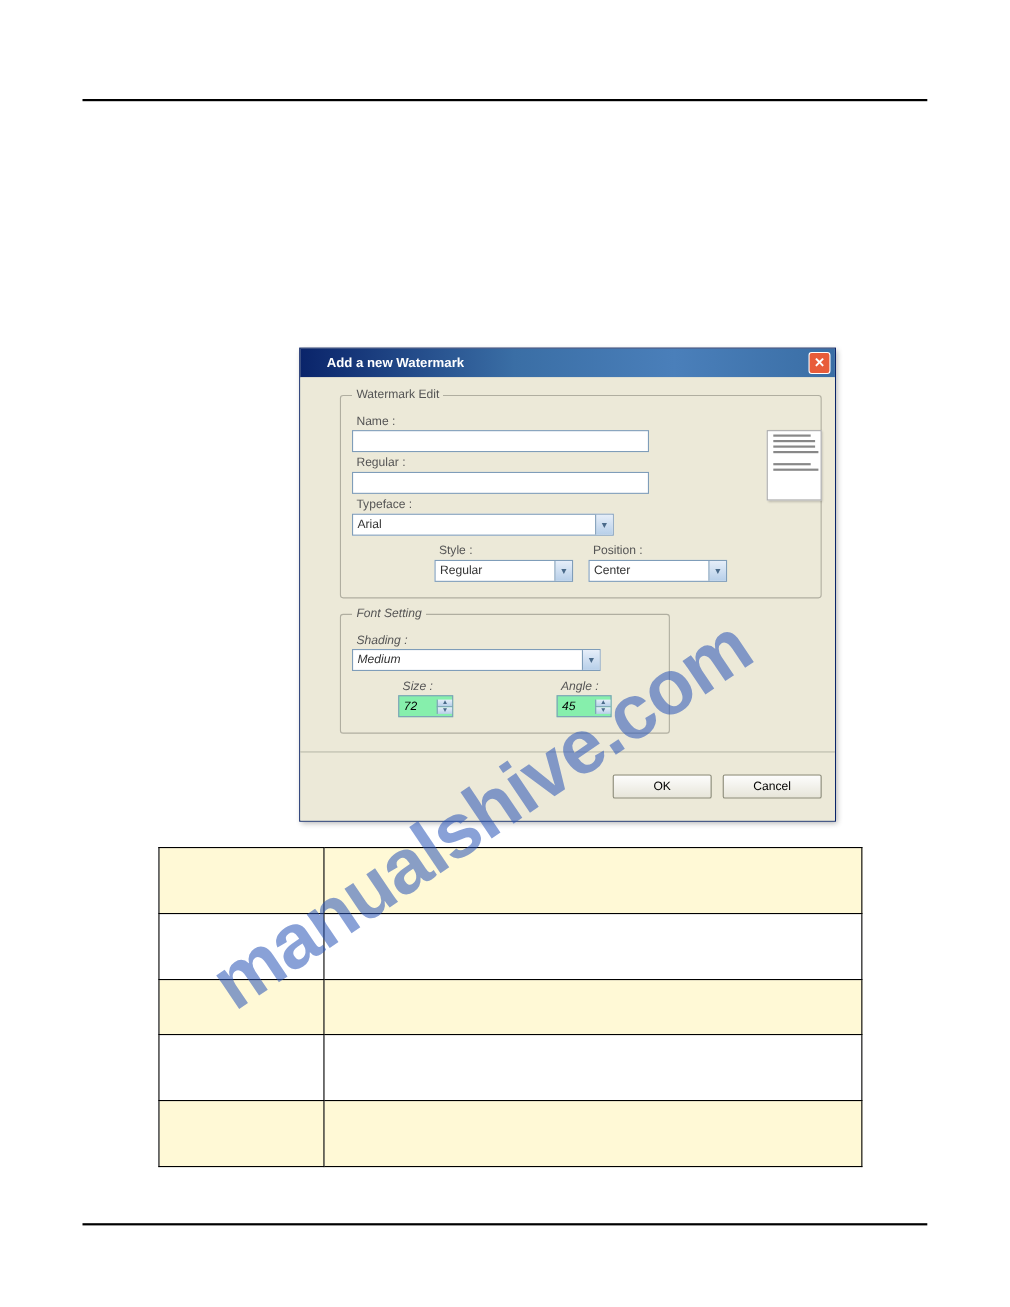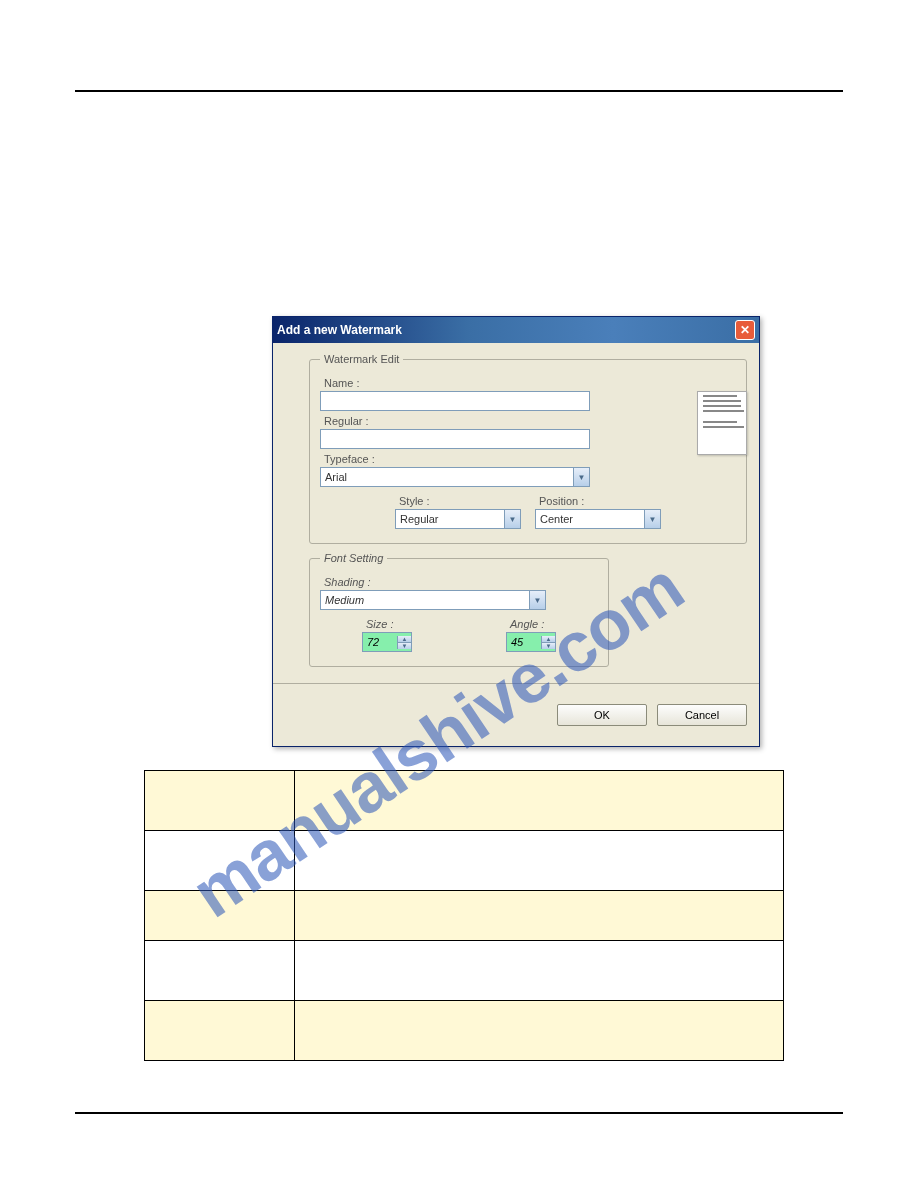--- a/index.html
+++ b/index.html
@@ -31,21 +31,21 @@
     box-shadow: 2px 2px 5px rgba(0,0,0,0.3);
   }
   .titlebar {
     height: 26px;
     background: linear-gradient(to right, #0a246a, #3a6ea5 40%, #4a7fba 70%, #3a6ea5);
     color: #fff;
     font-weight: bold;
     font-size: 12px;
     display: flex;
     align-items: center;
-    padding: 0 4px 0 4px;
+    padding: 0 4px 0 24px;
   }
   .titlebar .title { flex: 1; }
   .close-btn {
     width: 20px; height: 20px;
     background: #e85c3a;
     border: 1px solid #fff;
     border-radius: 3px;
     display: flex;
     align-items: center;
     justify-content: center;
@@ -216,21 +216,21 @@
     <fieldset>
       <legend>Watermark Edit</legend>
 
       <span class="lbl">Name :</span>
       <input class="text-input" value="" style="">
 
       <span class="lbl">Regular :</span>
       <input class="text-input" value="" style="">
 
       <span class="lbl">Typeface :</span>
-      <div class="combo" style="width:270px">
+      <div class="combo" style="width:238px">
         <span class="value">Arial</span>
         <span class="arrow">▼</span>
       </div>
 
       <div class="row" style="margin-top:4px;">
         <div class="col">
           <span class="lbl">Style :</span>
           <div class="combo" style="width:126px">
             <span class="value">Regular</span>
             <span class="arrow">▼</span>

